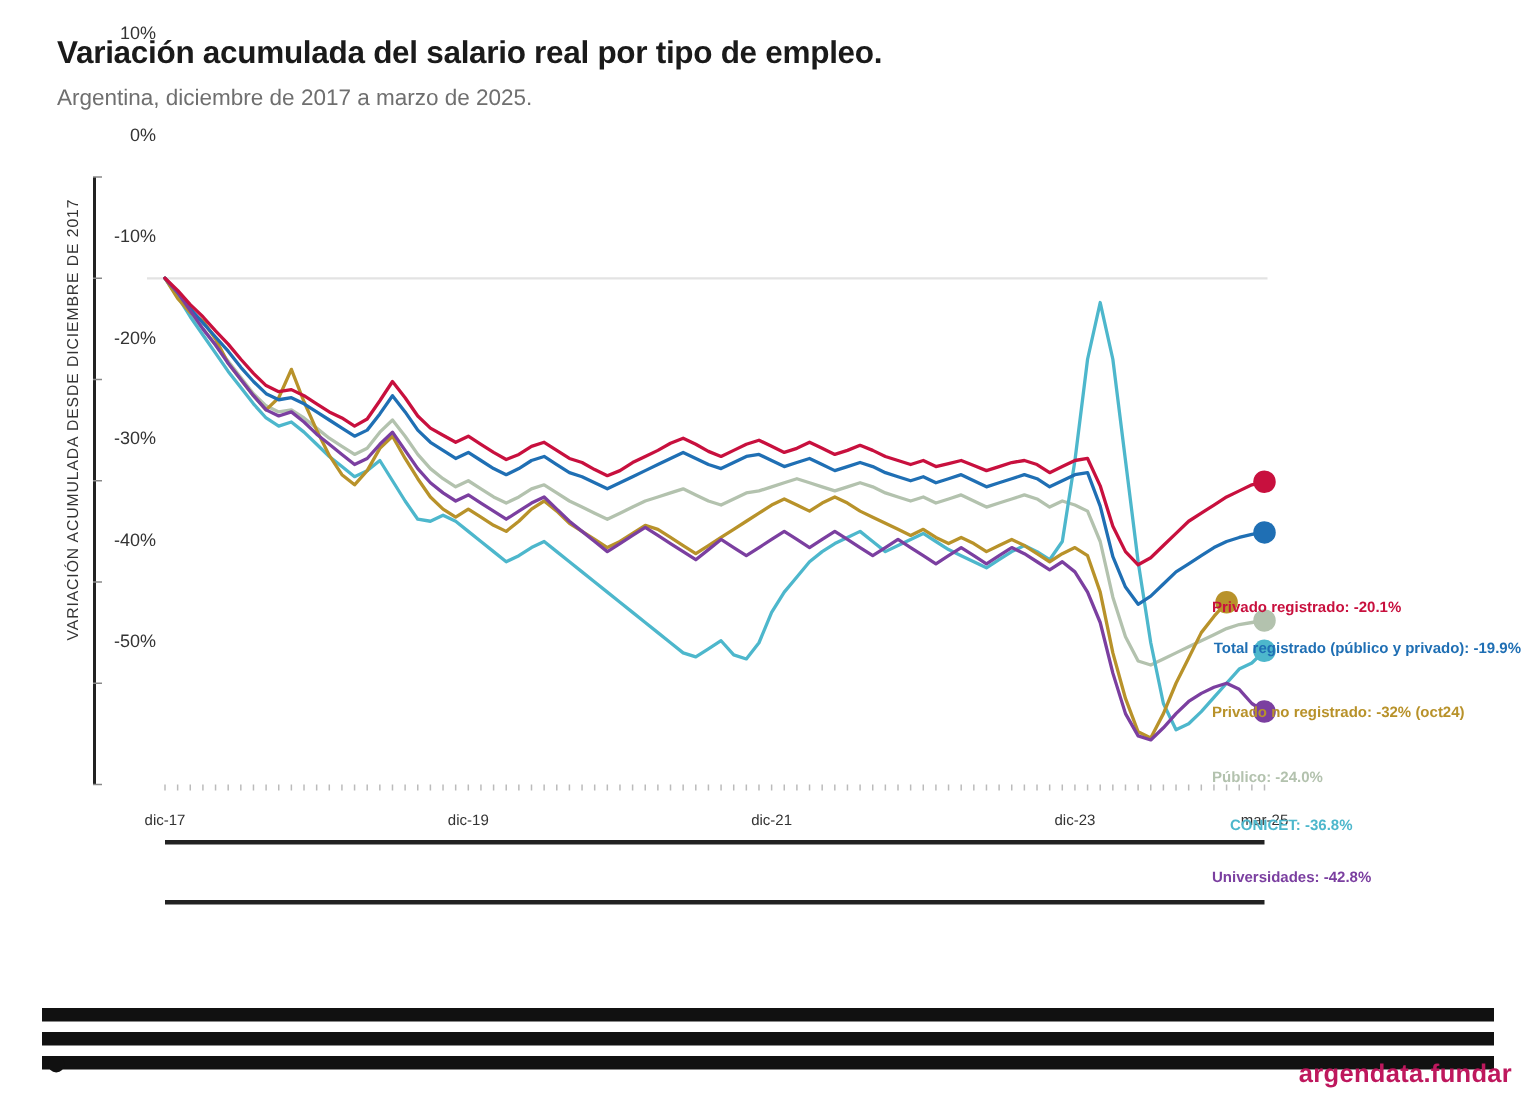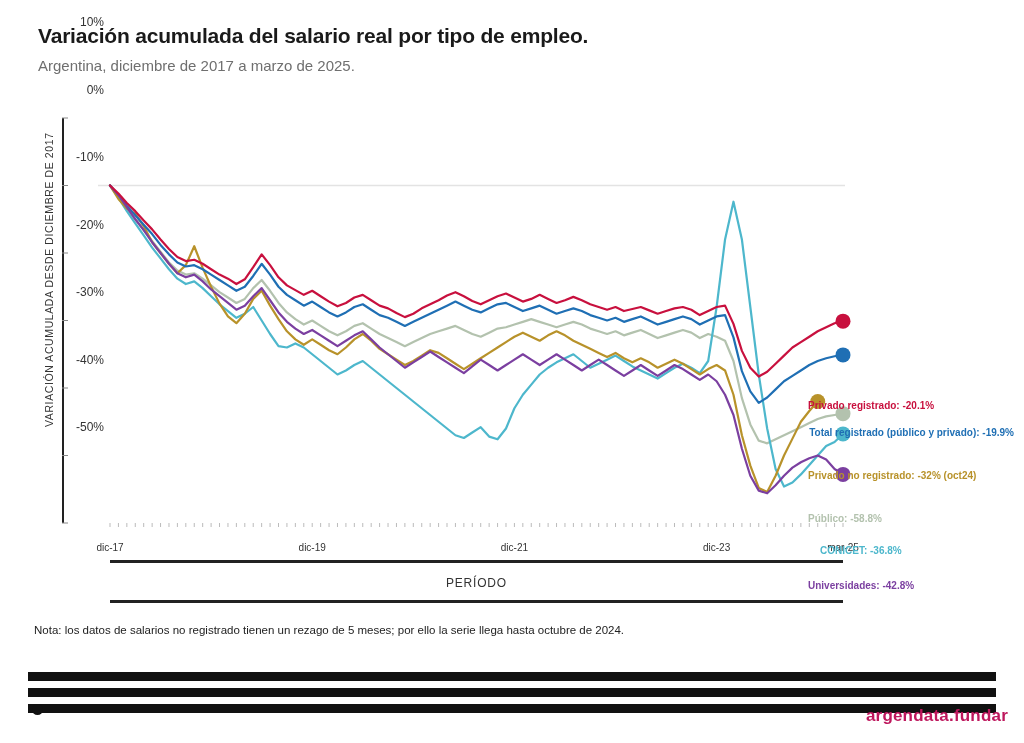--- a/index.html
+++ b/index.html
@@ -162,21 +162,20 @@
 
 <div class="page">
 
   <div class="title">Variación acumulada del salario real por tipo de empleo.</div>
   <div class="subtitle">Argentina, diciembre de 2017 a marzo de 2025.</div>
 
   <div class="y-axis-title">VARIACIÓN ACUMULADA DESDE DICIEMBRE DE 2017</div>
   <div class="y-axis-line"></div>
   <div class="x-axis-line"></div>
   <div class="period-line"></div>
-  <div class="period-label">PERÍODO</div>
 
   <div id="ytick-holder" class="ytick-holder">
       <div class="ytick" style="top: 15px;">10%</div>
       <div class="ytick" style="top: 82.5px;">0%</div>
       <div class="ytick" style="top: 150px;">-10%</div>
       <div class="ytick" style="top: 217.5px;">-20%</div>
       <div class="ytick" style="top: 285px;">-30%</div>
       <div class="ytick" style="top: 352.5px;">-40%</div>
       <div class="ytick" style="top: 420px;">-50%</div>
     </div>
@@ -296,27 +295,26 @@
       <circle cx="817.7241379310345" cy="401.5" r="7.5" fill="#b8922a"></circle>
       <circle cx="843" cy="413.65" r="7.5" fill="#b3c2ae"></circle>
       <circle cx="843" cy="433.9" r="7.5" fill="#4db7cc"></circle>
       <circle cx="843" cy="474.4" r="7.5" fill="#7b3fa0"></circle>
     </svg>
 
   <div id="legend-holder">
       <div class="series-label" style="color: rgb(200, 16, 62); top: 398px; left: 808px; width: 205px; text-align: left;">Privado registrado: -20.1%</div>
       <div class="series-label" style="color: rgb(31, 111, 180); top: 425px; left: 790px; width: 224px; text-align: right;">Total registrado (público y privado): -19.9%</div>
       <div class="series-label" style="color: rgb(184, 146, 42); top: 468px; left: 808px; width: 206px; text-align: left;">Privado no registrado: -32% (oct24)</div>
-      <div class="series-label" style="color: rgb(179, 194, 174); top: 511px; left: 808px; width: 206px; text-align: left;">Público: -58.8%</div>
+      <div class="series-label" style="color: rgb(179, 194, 174); top: 511px; left: 808px; width: 206px; text-align: left;">Público: -24.0%</div>
       <div class="series-label" style="color: rgb(77, 183, 204); top: 543px; left: 820px; width: 206px; text-align: left;">CONICET: -36.8%</div>
       <div class="series-label" style="color: rgb(123, 63, 160); top: 578px; left: 808px; width: 206px; text-align: left;">Universidades: -42.8%</div>
     </div>
 
   <div class="source">
-    <div>Nota: los datos de salarios no registrado tienen un rezago de 5 meses; por ello la serie llega hasta octubre de 2024.</div>
   </div>
 
   <div class="bar-thick bar1"></div>
   <div class="bar-thick bar2"></div>
   <div class="bar-thick bar3"></div>
   <div class="dot-mark"></div>
 
   <div class="brand">
     <span>argendata</span><span class="sep">.</span><span>fundar</span>
   </div>

